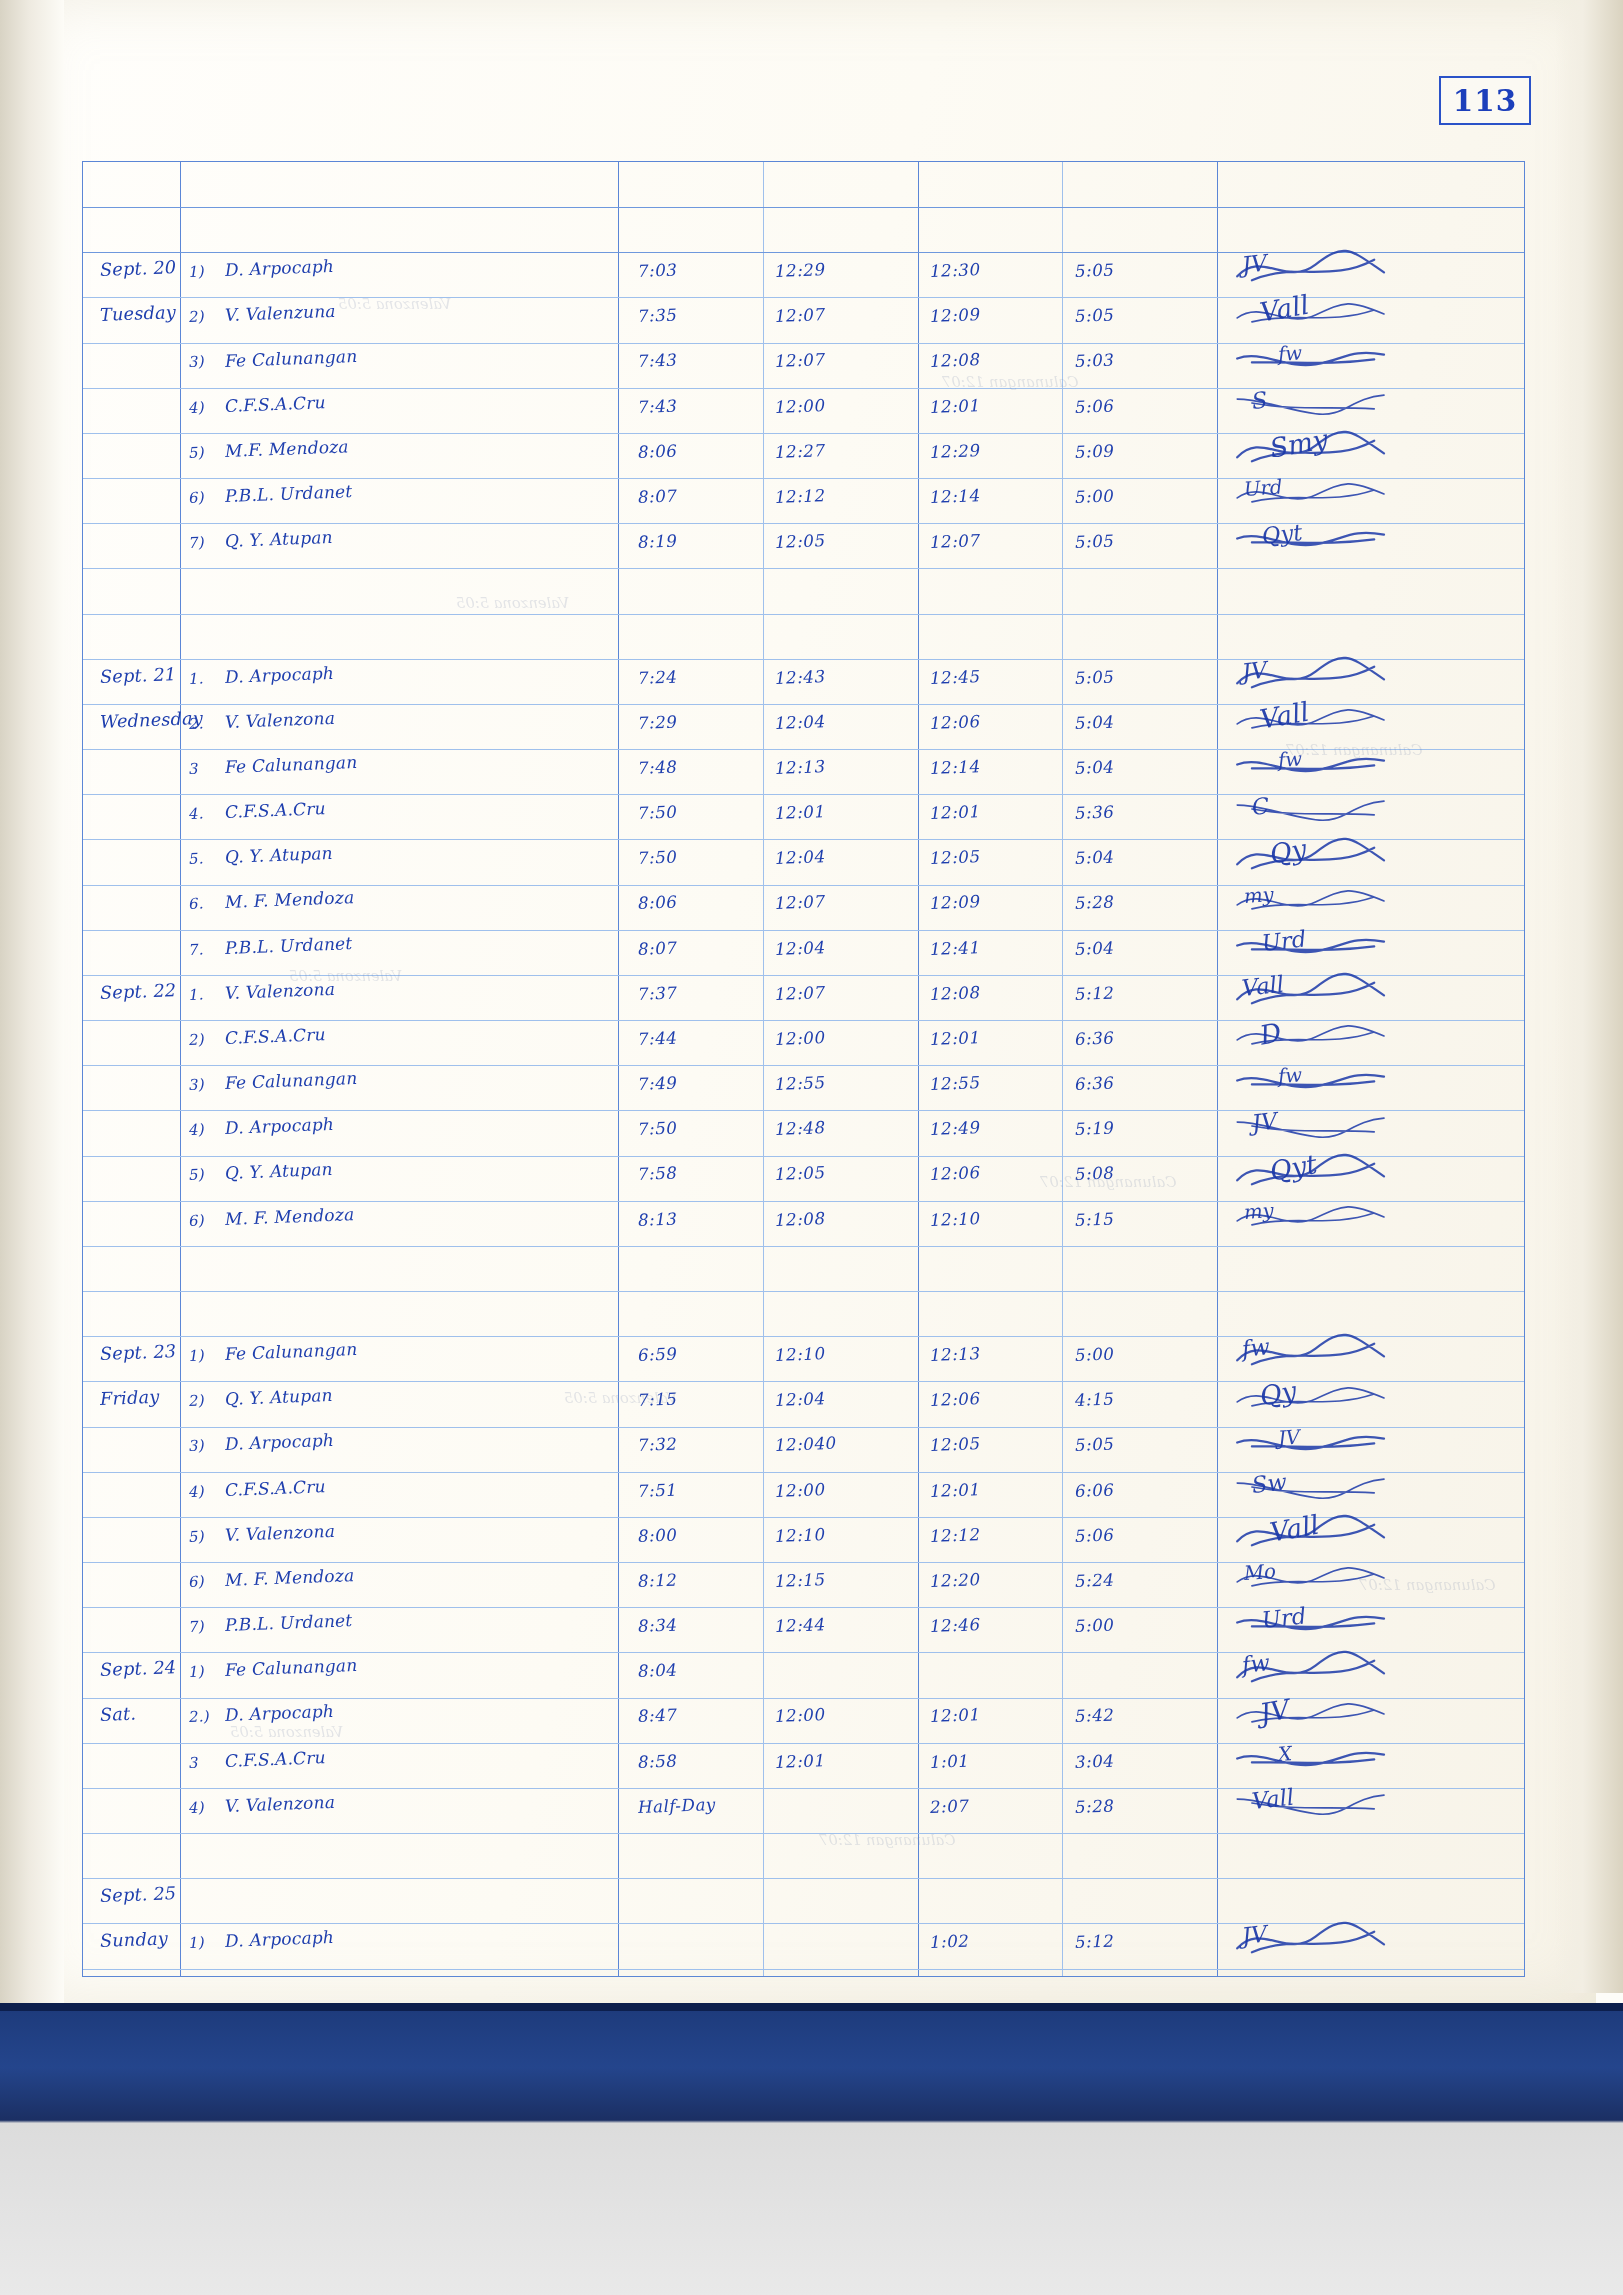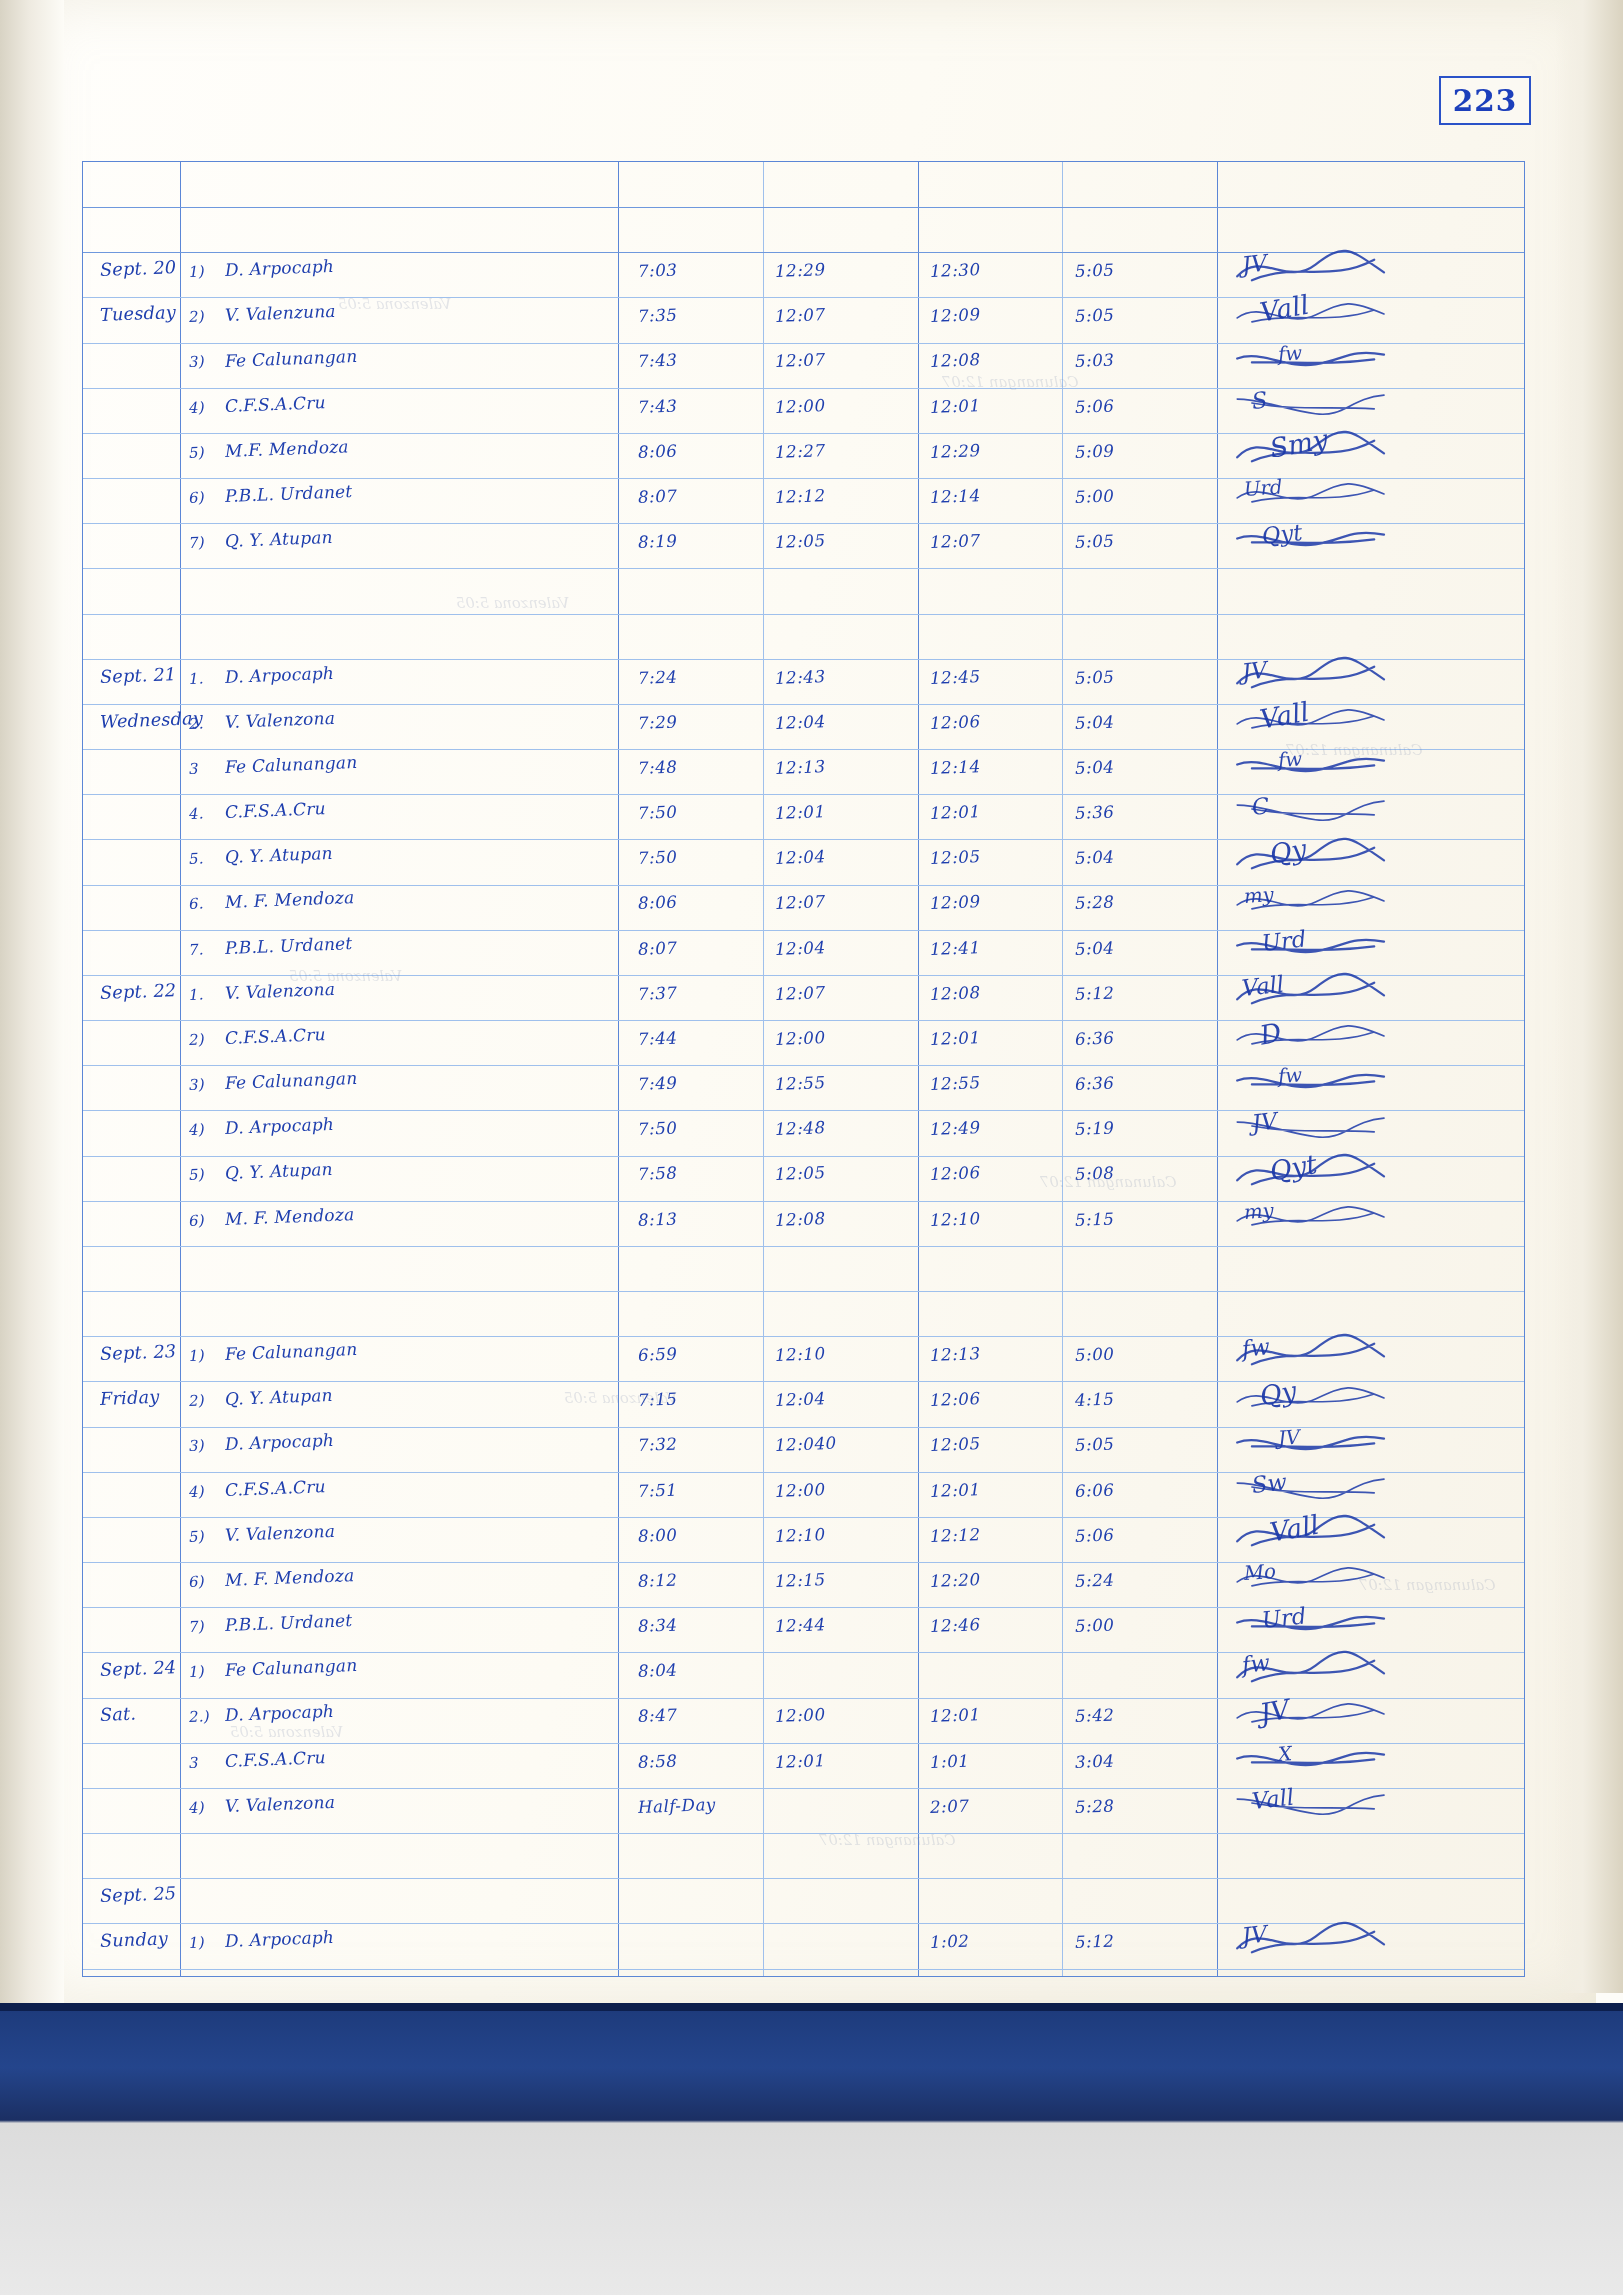--- a/index.html
+++ b/index.html
@@ -165,21 +165,21 @@
 </head>
 <body>
 
 <div id="page">
 
   <div id="paper-sheet"></div>
   <div id="binding-shadow"></div>
   <div id="right-edge"></div>
 
   <div id="page-number-box">
-    <span>223</span>
+    <span>113</span>
   </div>
 
   <div id="ledger">
 
   <div class="vrule" style="left: 97px;"></div>
       <div class="vrule" style="left: 535px;"></div>
       <div class="vrule" style="left: 835px;"></div>
       <div class="vrule" style="left: 1134px;"></div>
       <div class="vrule thin" style="left: 680px;"></div>
       <div class="vrule thin" style="left: 979px;"></div>

